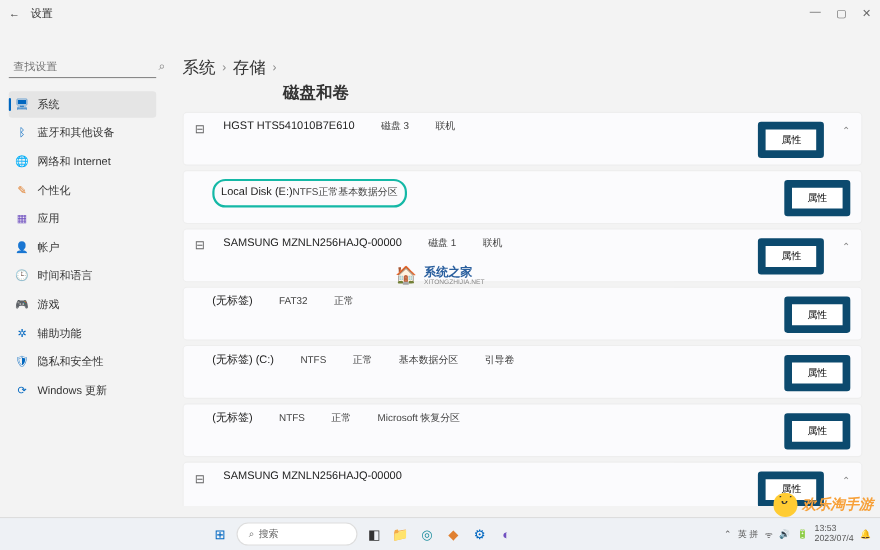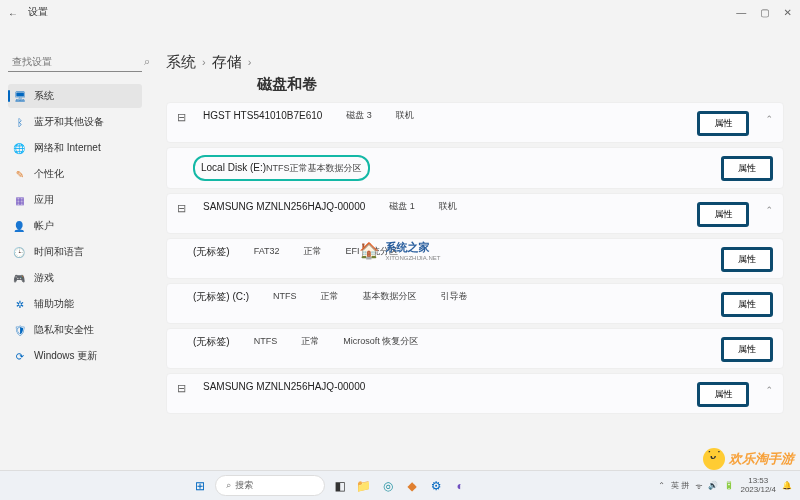--- a/index.html
+++ b/index.html
@@ -27,39 +27,39 @@
 .breadcrumb { font-size: 15px; margin: 6px 0 8px 0; display: flex; gap: 6px; align-items: center; }
 .breadcrumb .sep { color: #888; font-size: 11px; }
 .breadcrumb .last { font-weight: 600; margin-top: 45px; }
 
 .disk-list { display: flex; flex-direction: column; gap: 4px; }
 .disk-card { background: #fbfbfd; border: 1px solid #eee; border-radius: 4px; padding: 6px 10px; display: flex; align-items: flex-start; gap: 10px; }
 .disk-card.volume { padding-left: 26px; }
 .disk-ico { width: 16px; color: #666; margin-top: 2px; font-size: 11px; }
 .disk-info { flex: 1; display: flex; flex-direction: row; line-height: 1.35; font-size: 9px; color: #444; gap: 24px; }
 .disk-info .dname { font-size: 10px; color: #222; }
-.prop-btn { background: #fff; border: 3px solid #0c4a6e; border-radius: 3px; padding: 3px 14px; font-size: 9px; cursor: pointer; align-self: flex-start; margin-top: 2px; }
+.prop-btn { background: #fff; border: 7px solid #0c4a6e; border-radius: 3px; padding: 3px 14px; font-size: 9px; cursor: pointer; align-self: flex-start; margin-top: 2px; }
 .chev { color: #888; margin-left: 6px; font-size: 9px; align-self: flex-start; margin-top: 5px; cursor: pointer; }
 
 .highlight { border: 2px solid #14b8a6; border-radius: 12px; padding: 4px 6px; margin: 1px 0; }
 
 .watermark { position: absolute; left: 50%; top: 50%; transform: translate(-50%,-50%); display: flex; align-items: center; gap: 6px; font-size: 11px; color: #2a5f9e; font-weight: 600; pointer-events: none; }
 .watermark .house { color: #2a8de0; font-size: 16px; }
 .watermark .sub { font-size: 6px; color: #888; font-weight: 400; display: block; }
 
 .bottom-brand { position: absolute; right: 6px; bottom: 30px; display: flex; align-items: center; gap: 4px; color: #f7a13a; font-weight: 600; font-size: 13px; font-style: italic; }
 .bottom-brand .face { width: 22px; height: 22px; background: #ffcc33; border-radius: 50%; position: relative; }
 .bottom-brand .face::before { content: "˙ᴗ˙"; position: absolute; left: 4px; top: 2px; font-size: 10px; color: #333; }
 
 .taskbar { position: absolute; bottom: 0; left: 0; right: 0; height: 30px; background: #eef1f5; border-top: 1px solid #ddd; display: flex; align-items: center; padding: 0 8px; gap: 6px; }
 .taskbar .center { margin: 0 auto; display: flex; align-items: center; gap: 6px; }
 .tb-search { display: flex; align-items: center; gap: 4px; background: #fff; border-radius: 12px; padding: 3px 10px; font-size: 9px; color: #666; border: 1px solid #ddd; width: 110px; }
 .tb-ico { width: 18px; height: 18px; display: inline-flex; align-items: center; justify-content: center; font-size: 12px; cursor: pointer; }
 .tb-right { display: flex; align-items: center; gap: 6px; font-size: 8px; color: #555; }
-.tb-time { text-align: center; line-height: 1.1; }
+.tb-time { text-align: left; line-height: 1.1; }
 
 
 .c-blue{color:#0067c0}.c-orange{color:#e08030}.c-green{color:#2a9d4a}.c-purple{color:#7050c0}.c-teal{color:#2090a0}.c-pink{color:#d05080}
 </style>
 </head>
 <body>
 
 <div class="titlebar">
   <span class="back">←</span>
   <span class="title">设置</span>
@@ -157,21 +157,20 @@
             <span>联机</span>
           </div>
           <button class="prop-btn">属性</button>
           <span class="chev">⌃</span>
         </div>
         <div class="disk-card volume">
           <div class="disk-info">
             <span class="dname">(无标签)</span>
             <span>FAT32</span>
             <span>正常</span>
-            <span>EFI 系统分区</span>
           </div>
           <button class="prop-btn">属性</button>
         </div>
         <div class="disk-card volume">
           <div class="disk-info">
             <span class="dname">(无标签) (C:)</span>
             <span>NTFS</span>
             <span>正常</span>
             <span>基本数据分区</span>
             <span>引导卷</span>
@@ -224,17 +223,17 @@
     <span class="tb-ico c-purple">◐</span>
   </div>
   <div class="tb-right">
     <span>⌃</span>
     <span>英  拼</span>
     <span>ᯤ</span>
     <span>🔊</span>
     <span>🔋</span>
     <span class="tb-time">
       <span>13:53</span><br>
-      <span>2023/12/4</span>
+      <span>2023/07/4</span>
     </span>
     <span style="color:#0067c0">🔔</span>
   </div>
 </div>
 
 </body></html>

